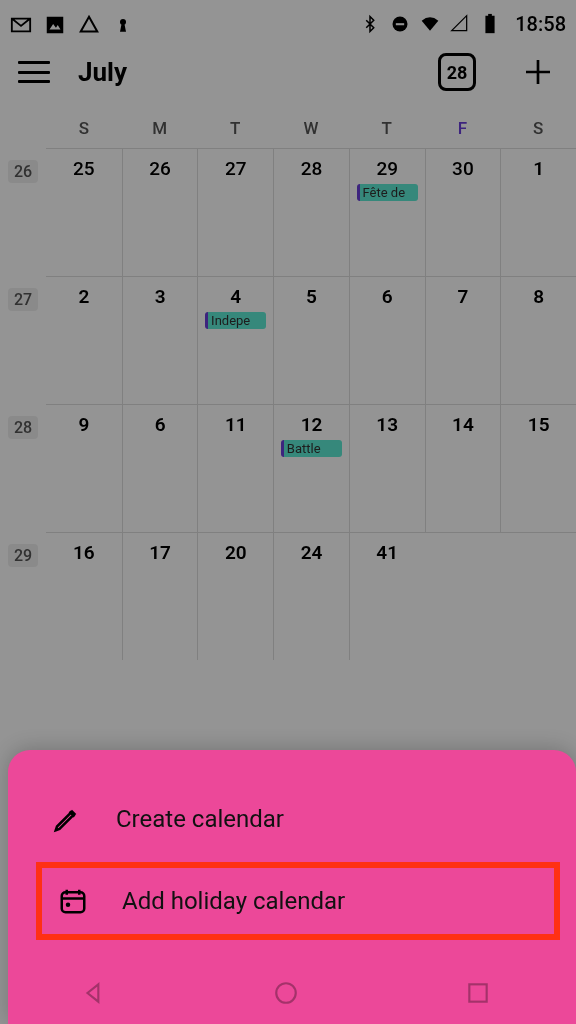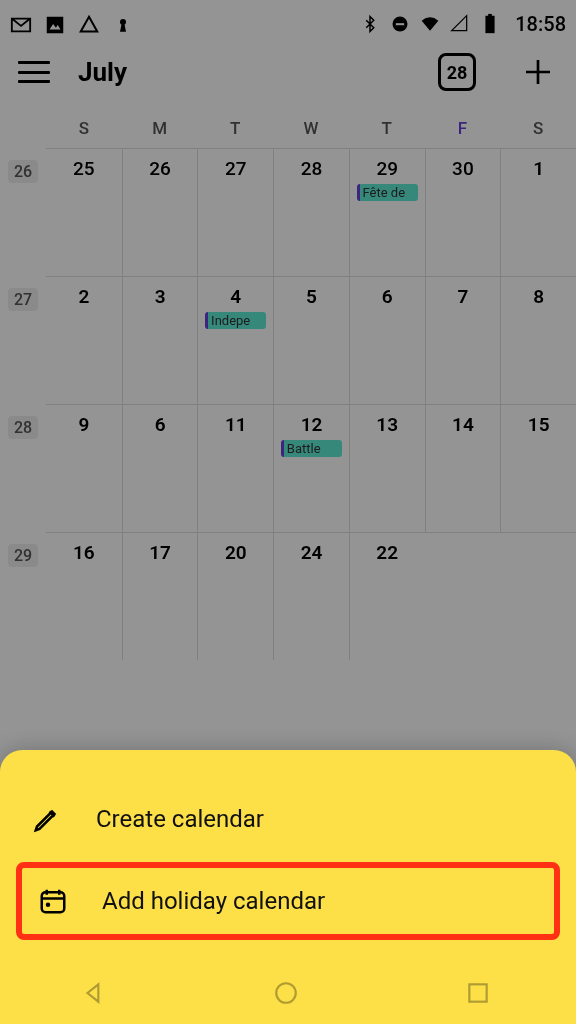--- a/index.html
+++ b/index.html
@@ -73,37 +73,37 @@
   .daynum { font-size:19px; font-weight:500; color:#000000; }
   .daynum.in { color:#000; font-weight:600;}
   .event {
     background:#5eead4; border-left:3px solid #6a3fd9; border-radius:3px;
     font-size:13px; padding:1px 3px; width: 92%; color:#333; overflow:hidden; white-space:nowrap;
     text-align:left;
   }
 
   
   .sheet {
-    position:absolute; left:0; right:0; bottom:0;
-    background:#fde047; border-top-left-radius:22px; border-top-right-radius:22px;
-    padding: 30px 0 80px 0;
+    position:absolute; left:8px; right:0; bottom:0;
+    background:#ec4899; border-top-left-radius:22px; border-top-right-radius:22px;
+    padding: 30px 0 80px 12px;
     z-index: 10;
     box-shadow: 0 -2px 20px rgba(0,0,0,0.2);
   }
   .sheet-item {
     display:flex; align-items:center; gap: 32px;
     padding: 22px 30px;
     font-size: 24px;
     color:#111;
   }
   .sheet-item .si-icon { width:34px; height:34px; display:flex; align-items:center; justify-content:center;}
   .highlight {
     border: 6px solid #ff3014;
     margin: 4px 16px;
-    border-radius: 8px;
+    border-radius: 0;
     padding: 16px 14px;
   }
 
   
   .navbar {
     position:absolute; bottom:0; left:0; right:0; height:58px;
     display:flex; justify-content:space-around; align-items:center;
     z-index: 20;
   }
   .nav-btn { width:30px; height:30px; opacity:0.3; }
@@ -291,21 +291,21 @@
           <div class="day">
             <div class="daynum in">17</div>
           </div>
           <div class="day">
             <div class="daynum in">20</div>
           </div>
           <div class="day">
             <div class="daynum in">24</div>
           </div>
           <div class="day">
-            <div class="daynum in">22</div>
+            <div class="daynum in">41</div>
           </div>
         </div>
       </div>
   </div>
 </div>
 
 <div class="dim-overlay"></div>
 
 <div class="sheet">
   <div class="sheet-item">

